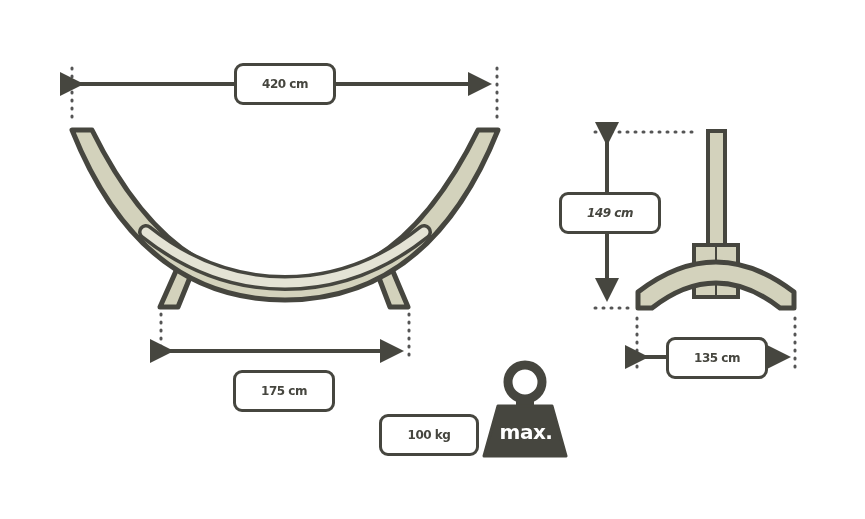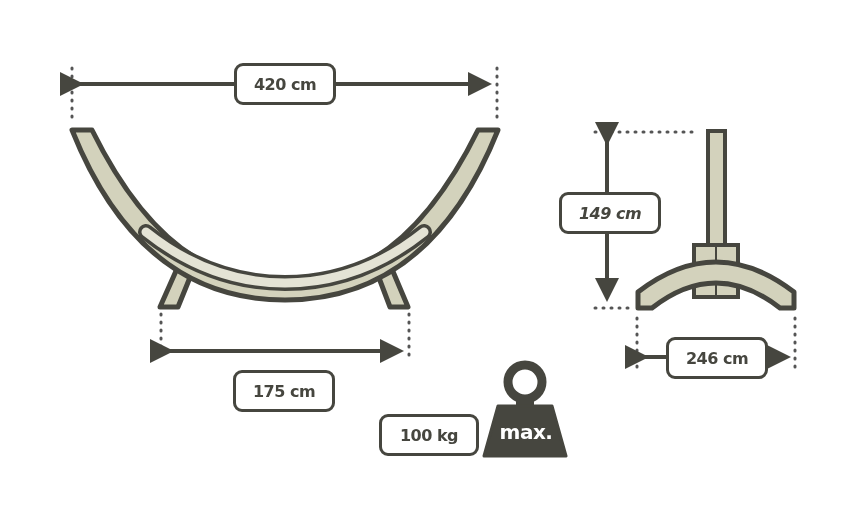--- a/index.html
+++ b/index.html
@@ -1,21 +1,21 @@
 <!DOCTYPE html>
 <html><head>
 <meta charset="utf-8">
 <style>
   html, body { margin: 0; padding: 0; background: #ffffff; }
   body { width: 865px; height: 519px; position: relative; overflow: hidden;
          font-family: "DejaVu Sans", sans-serif; }
   svg { position: absolute; left: 0; top: 0; }
   .label-box { position: absolute; box-sizing: border-box; border: 3px solid #46463f;
     border-radius: 9px; background: #fff; color: #46463f; font-weight: bold;
-    font-size: 16px; display: flex; align-items: center; justify-content: center;
+    font-size: 12px; display: flex; align-items: center; justify-content: center;
     letter-spacing: -0.5px; }
   .max-text { position: absolute; color: #fff; font-weight: bold; font-size: 20px;
     left: 488px; top: 420px; width: 76px; text-align: center; letter-spacing: -0.5px; }
 </style>
 </head>
 <body>
 
 <svg width="865" height="519" viewBox="0 0 865 519">
   <defs>
     <marker id="arrow" markerWidth="6" markerHeight="6" refX="5" refY="3" orient="auto" markerUnits="strokeWidth">
@@ -68,15 +68,15 @@
   <g>
     <circle cx="525" cy="382" r="17" fill="none" stroke="#46463f" stroke-width="9"></circle>
     <rect x="516" y="396" width="18" height="12" fill="#46463f"></rect>
     <path d="M498,406 L552,406 L566,456 L484,456 Z" fill="#46463f" stroke="#46463f" stroke-width="3" stroke-linejoin="round"></path>
   </g>
 </svg>
 
 <div class="label-box" style="left:234px;top:63px;width:102px;height:42px;">420 cm</div>
 <div class="label-box" style="left:233px;top:330px;width:102px;height:42px;margin-top:40px;">175 cm</div>
 <div class="label-box" style="left:559px;top:192px;width:102px;height:42px;font-style:italic;">149 cm</div>
-<div class="label-box" style="left:666px;top:337px;width:102px;height:42px;">246 cm</div>
+<div class="label-box" style="left:666px;top:337px;width:102px;height:42px;">135 cm</div>
 <div class="label-box" style="left:379px;top:414px;width:100px;height:42px;">100 kg</div>
 <div class="max-text">max.</div>
 
 </body></html>

